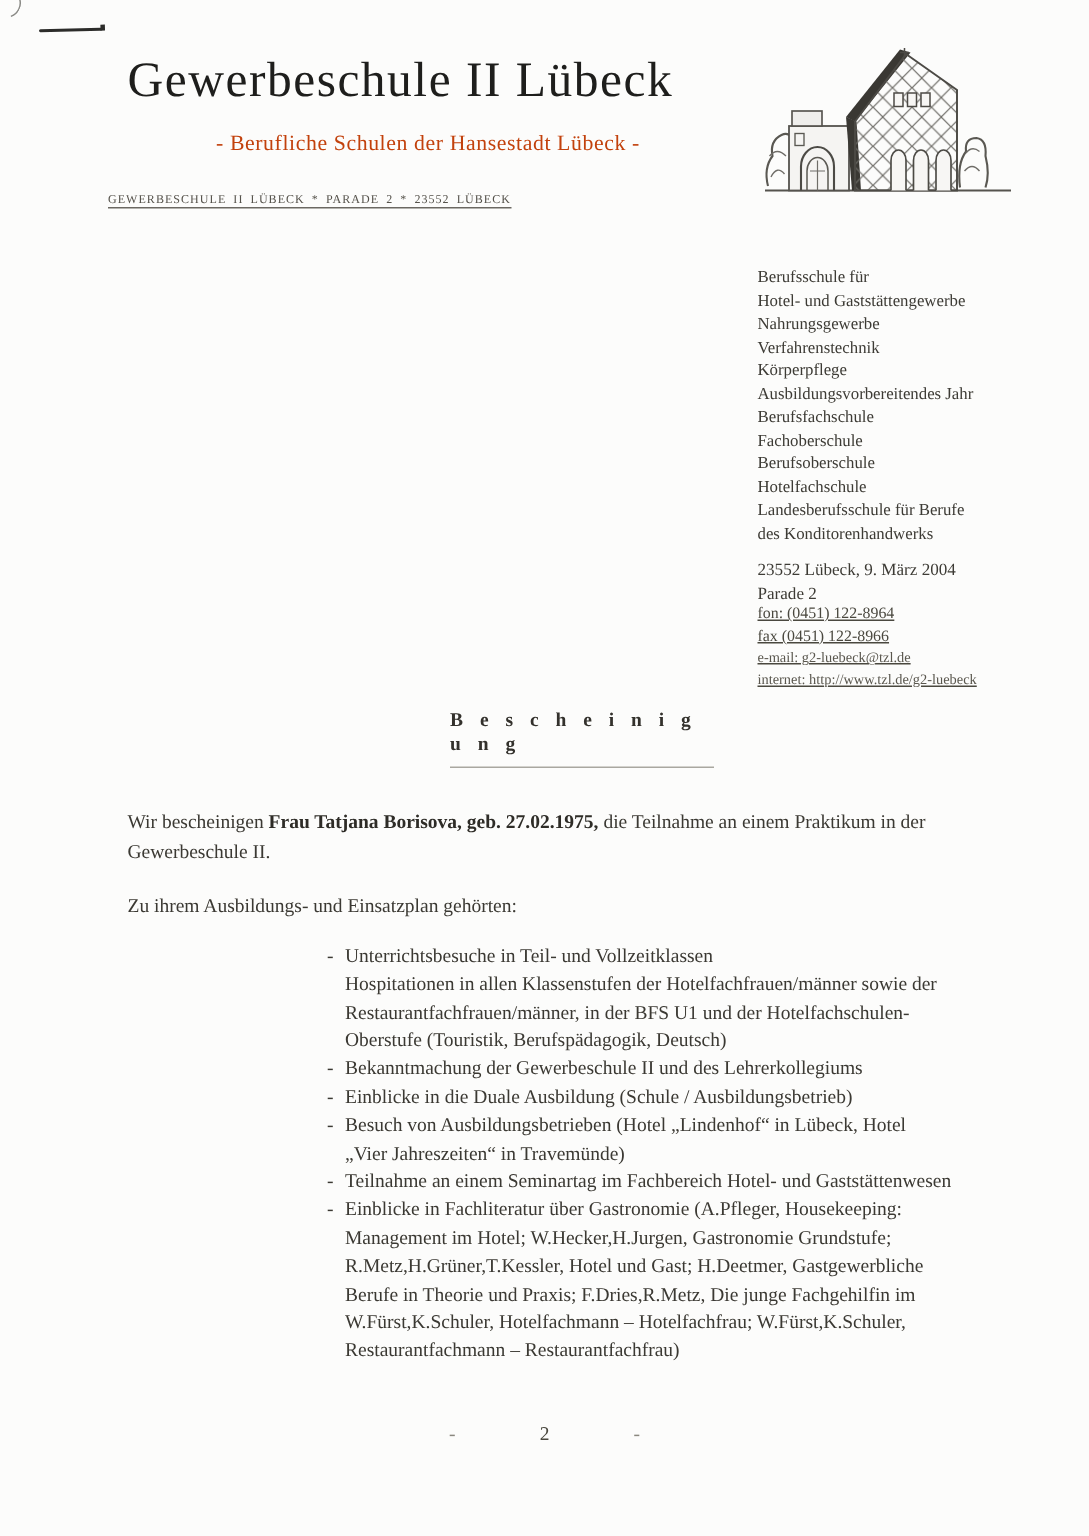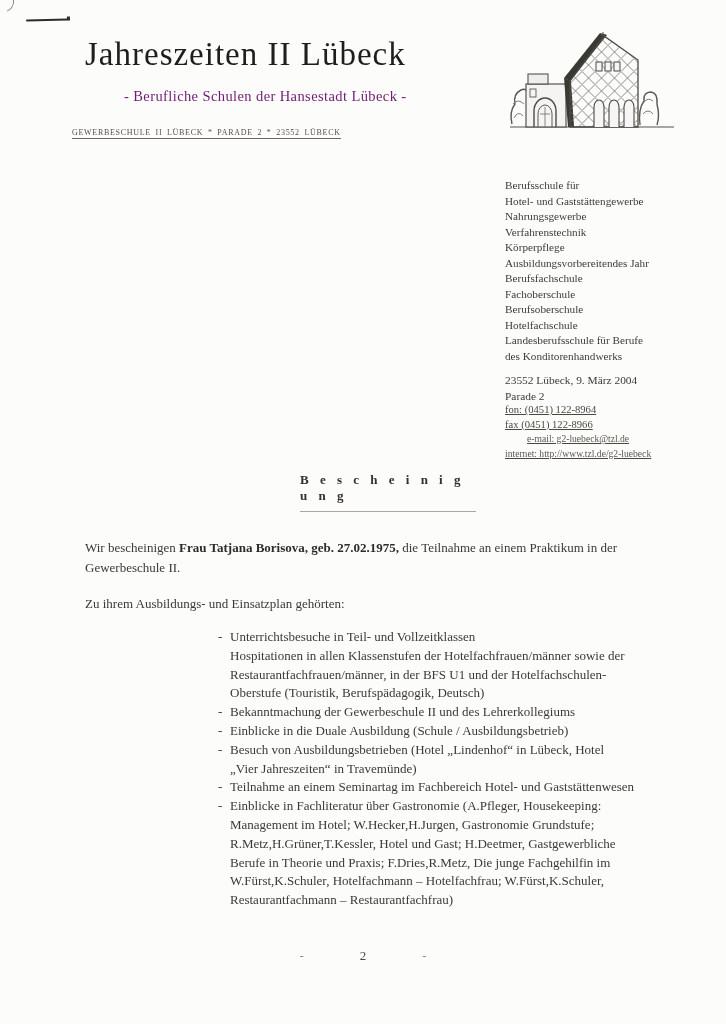--- a/index.html
+++ b/index.html
@@ -23,22 +23,22 @@
     border:1.5px solid #8a8a86;border-radius:50%;
     border-color:transparent #8a8a86 transparent transparent;
     transform:rotate(25deg);
   }
   
   .title{
     position:absolute;left:85px;top:36px;
     font-size:33px;letter-spacing:1px;color:#1e1e1c;font-weight:400;
   }
   .subtitle{
-    position:absolute;left:124px;top:88px;
-    font-size:14.5px;color:#701a75;letter-spacing:0.4px;
+    position:absolute;left:144px;top:88px;
+    font-size:14.5px;color:#c2410c;letter-spacing:0.4px;
   }
   .sender-line{
     position:absolute;left:72px;top:128px;
     font-size:8px;letter-spacing:0.7px;color:#55524b;
     border-bottom:1px solid #6b6862;padding-bottom:1px;
     word-spacing:2px;
   }
   
   .logo{position:absolute;left:504px;top:26px;width:176px;height:106px;}
   
@@ -47,21 +47,21 @@
     font-size:11.2px;line-height:15.5px;color:#3d3b35;
   }
   .date-block{
     position:absolute;left:505px;top:372px;
     font-size:11.4px;line-height:16px;color:#3d3b35;
   }
   .contact-block{
     position:absolute;left:505px;top:403px;
     font-size:10.6px;line-height:14.6px;color:#4a483f;text-decoration:underline;
   }
-  .contact-block .small{font-size:9.6px;color:#5a574e;text-align:center;}
+  .contact-block .small{font-size:9.6px;color:#5a574e;}
   
   .cert-heading{
     position:absolute;left:300px;top:472px;width:176px;
     text-align:left;font-size:13px;font-weight:bold;
     letter-spacing:4px;color:#33312c;
     padding-bottom:7px;border-bottom:1px solid #a9a7a0;
   }
   
   .intro{
     position:absolute;left:85px;top:538px;width:612px;
@@ -88,21 +88,21 @@
   .page-number .dash{color:#8a877e;}
 </style>
 </head>
 <body>
 
 <div class="page">
 
   <div class="artifact-dash"></div>
   <div class="artifact-corner"></div>
 
-  <div class="title">Jahreszeiten II Lübeck</div>
+  <div class="title">Gewerbeschule II Lübeck</div>
   <div class="subtitle">- Berufliche Schulen der Hansestadt Lübeck -</div>
   <div class="sender-line">GEWERBESCHULE II LÜBECK * PARADE 2 * 23552 LÜBECK</div>
 
   <div class="logo">
     <svg width="176" height="106" viewBox="0 0 176 106">
       <defs>
         <pattern id="diam" patternUnits="userSpaceOnUse" width="13" height="13">
           <path d="M0,6.5 L6.5,0 L13,6.5 L6.5,13 Z" fill="none" stroke="#6f6d68" stroke-width="0.8"></path>
         </pattern>
       </defs>

